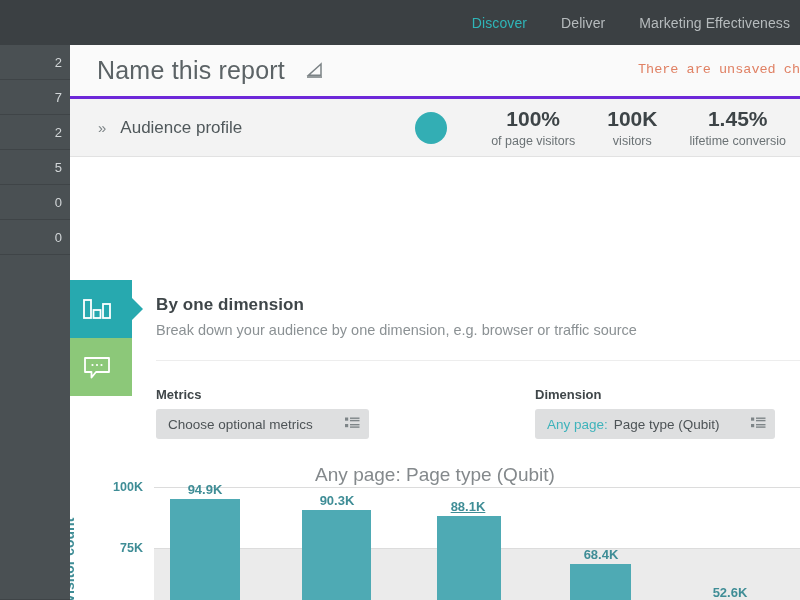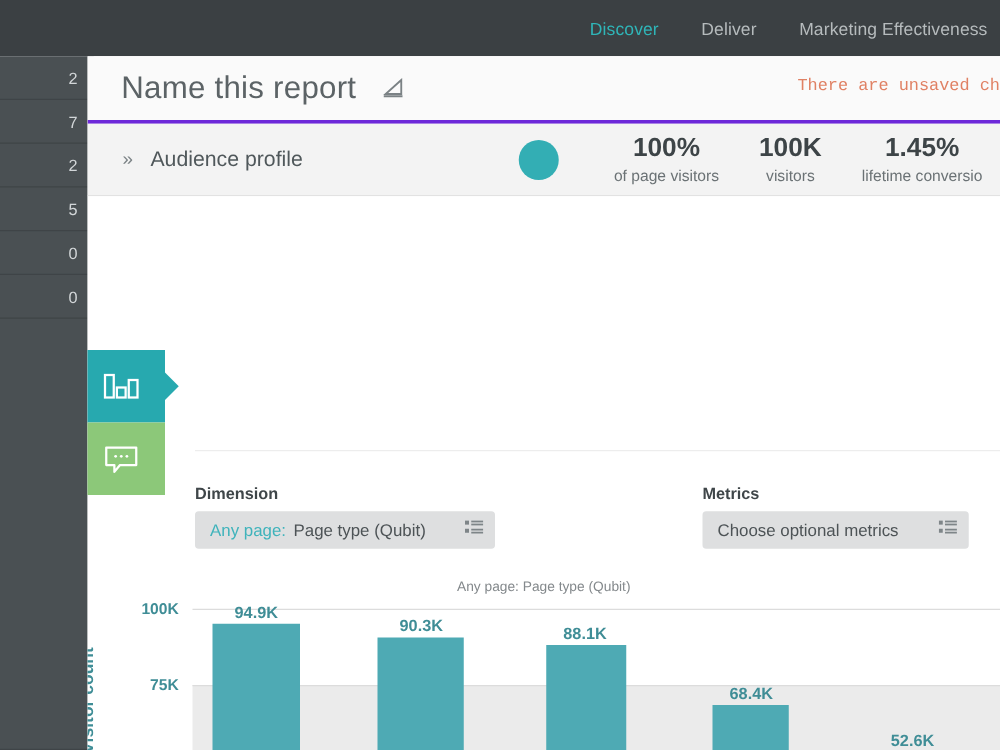--- a/index.html
+++ b/index.html
@@ -117,21 +117,21 @@
   .sel-box.metrics { width: 213px; }
   .sel-prefix { font-size: 13.5px; color: #3fb3bb; margin-right: 6px; }
   .sel-value { font-size: 13.5px; color: #4d5356; }
   .sel-value.placeholder { color: #4d5356; }
   .list-icon { margin-left: auto; display: block; }
 
   
   .chart-wrap { position: absolute; left: 0; top: 300px; width: 730px; height: 143px; }
   .chart-title {
     position: absolute; left: 0; top: 7px; width: 730px; text-align: center;
-    font-size: 11px; color: #84898c;
+    font-size: 19px; color: #84898c;
   }
   .plot { position: absolute; left: 0; top: 38px; width: 730px; height: 262px; }
   .ylabel {
     position: absolute; left: -9px; top: 108px;
     transform: rotate(-90deg); transform-origin: left top;
     font-size: 14px; color: #3f8d96; font-weight: bold; white-space: nowrap;
   }
   .ytick {
     position: absolute; text-align: right; width: 46px; left: 27px;
     font-size: 12.5px; color: #3f8d96; font-weight: bold;
@@ -228,56 +228,60 @@
             <svg width="30" height="26" viewBox="0 0 30 26">
               <path d="M3 4 H27 V18 H14 L9.5 23.5 V18 H3 Z" fill="none" stroke="#ffffff" stroke-width="1.8" stroke-linejoin="round"></path>
               <circle cx="10.5" cy="11" r="1.1" fill="#ffffff"></circle>
               <circle cx="15" cy="11" r="1.1" fill="#ffffff"></circle>
               <circle cx="19.5" cy="11" r="1.1" fill="#ffffff"></circle>
             </svg>
           </span>
         </div>
       </div>
 
+      <div class="card-head">
+        <div class="card-title">By one dimension</div>
+        <div class="card-sub">Break down your audience by one dimension, e.g. browser or traffic source</div>
+      </div>
       <div class="card-divider"></div>
 
       <div class="selectors">
+        <div class="sel-group">
+          <div class="sel-label">Metrics</div>
+          <div class="sel-box metrics">
+            <span class="sel-value placeholder">Choose optional metrics</span>
+            <span class="list-icon">
+              <svg width="15" height="12" viewBox="0 0 15 12">
+                <rect x="0" y="0.5" width="3.2" height="3.2" fill="#7e8588"></rect>
+                <rect x="5" y="0.5" width="9.5" height="1.4" fill="#7e8588"></rect>
+                <rect x="5" y="2.9" width="9.5" height="1.4" fill="#7e8588"></rect>
+                <rect x="0" y="7" width="3.2" height="3.2" fill="#7e8588"></rect>
+                <rect x="5" y="7" width="9.5" height="1.4" fill="#7e8588"></rect>
+                <rect x="5" y="9.4" width="9.5" height="1.4" fill="#7e8588"></rect>
+              </svg>
+            </span>
+          </div>
+        </div>
         <div class="sel-group">
           <div class="sel-label">Dimension</div>
           <div class="sel-box dimension">
             <span class="sel-prefix">Any page:</span>
             <span class="sel-value">Page type (Qubit)</span>
             <span class="list-icon">
               <svg width="15" height="12" viewBox="0 0 15 12">
                 <rect x="0" y="0.5" width="3.2" height="3.2" fill="#7e8588"></rect>
                 <rect x="5" y="0.5" width="9.5" height="1.4" fill="#7e8588"></rect>
                 <rect x="5" y="2.9" width="9.5" height="1.4" fill="#7e8588"></rect>
                 <rect x="0" y="7" width="3.2" height="3.2" fill="#7e8588"></rect>
                 <rect x="5" y="7" width="9.5" height="1.4" fill="#7e8588"></rect>
                 <rect x="5" y="9.4" width="9.5" height="1.4" fill="#7e8588"></rect>
               </svg>
             </span>
           </div>
         </div>
-        <div class="sel-group">
-          <div class="sel-label">Metrics</div>
-          <div class="sel-box metrics">
-            <span class="sel-value placeholder">Choose optional metrics</span>
-            <span class="list-icon">
-              <svg width="15" height="12" viewBox="0 0 15 12">
-                <rect x="0" y="0.5" width="3.2" height="3.2" fill="#7e8588"></rect>
-                <rect x="5" y="0.5" width="9.5" height="1.4" fill="#7e8588"></rect>
-                <rect x="5" y="2.9" width="9.5" height="1.4" fill="#7e8588"></rect>
-                <rect x="0" y="7" width="3.2" height="3.2" fill="#7e8588"></rect>
-                <rect x="5" y="7" width="9.5" height="1.4" fill="#7e8588"></rect>
-                <rect x="5" y="9.4" width="9.5" height="1.4" fill="#7e8588"></rect>
-              </svg>
-            </span>
-          </div>
-        </div>
       </div>
 
       <div class="chart-wrap">
         <div class="chart-title">Any page: Page type (Qubit)</div>
 
         <div class="plot">
           <div class="ylabel">Visitor count</div>
 
           <div class="band" style="top:53px; height:61px;"></div>
 
@@ -287,21 +291,21 @@
           <div class="gridline" style="top:53px;"></div>
           <div class="ytick" style="top:46px;">75K</div>
 
           <div class="bar" style="left:100px; width:70px; top:4px; height:258px;"></div>
           <div class="bar" style="left:232px; width:69px; top:15px; height:247px;"></div>
           <div class="bar" style="left:367px; width:64px; top:21px; height:241px;"></div>
           <div class="bar" style="left:500px; width:61px; top:69px; height:193px;"></div>
 
           <div class="bar-label" style="left:95px; width:80px; top:-13px;">94.9K</div>
           <div class="bar-label" style="left:227px; width:80px; top:-2px;">90.3K</div>
-          <div class="bar-label" style="left:358px; width:80px; top:4px;">88.1K</div>
+          <div class="bar-label" style="left:358px; width:80px; top:4px;text-decoration:underline;">88.1K</div>
           <div class="bar-label" style="left:491px; width:80px; top:52px;">68.4K</div>
           <div class="bar-label" style="left:620px; width:80px; top:90px;">52.6K</div>
 
         </div>
       </div>
 
     </div>
   </div>
 </div>
 

